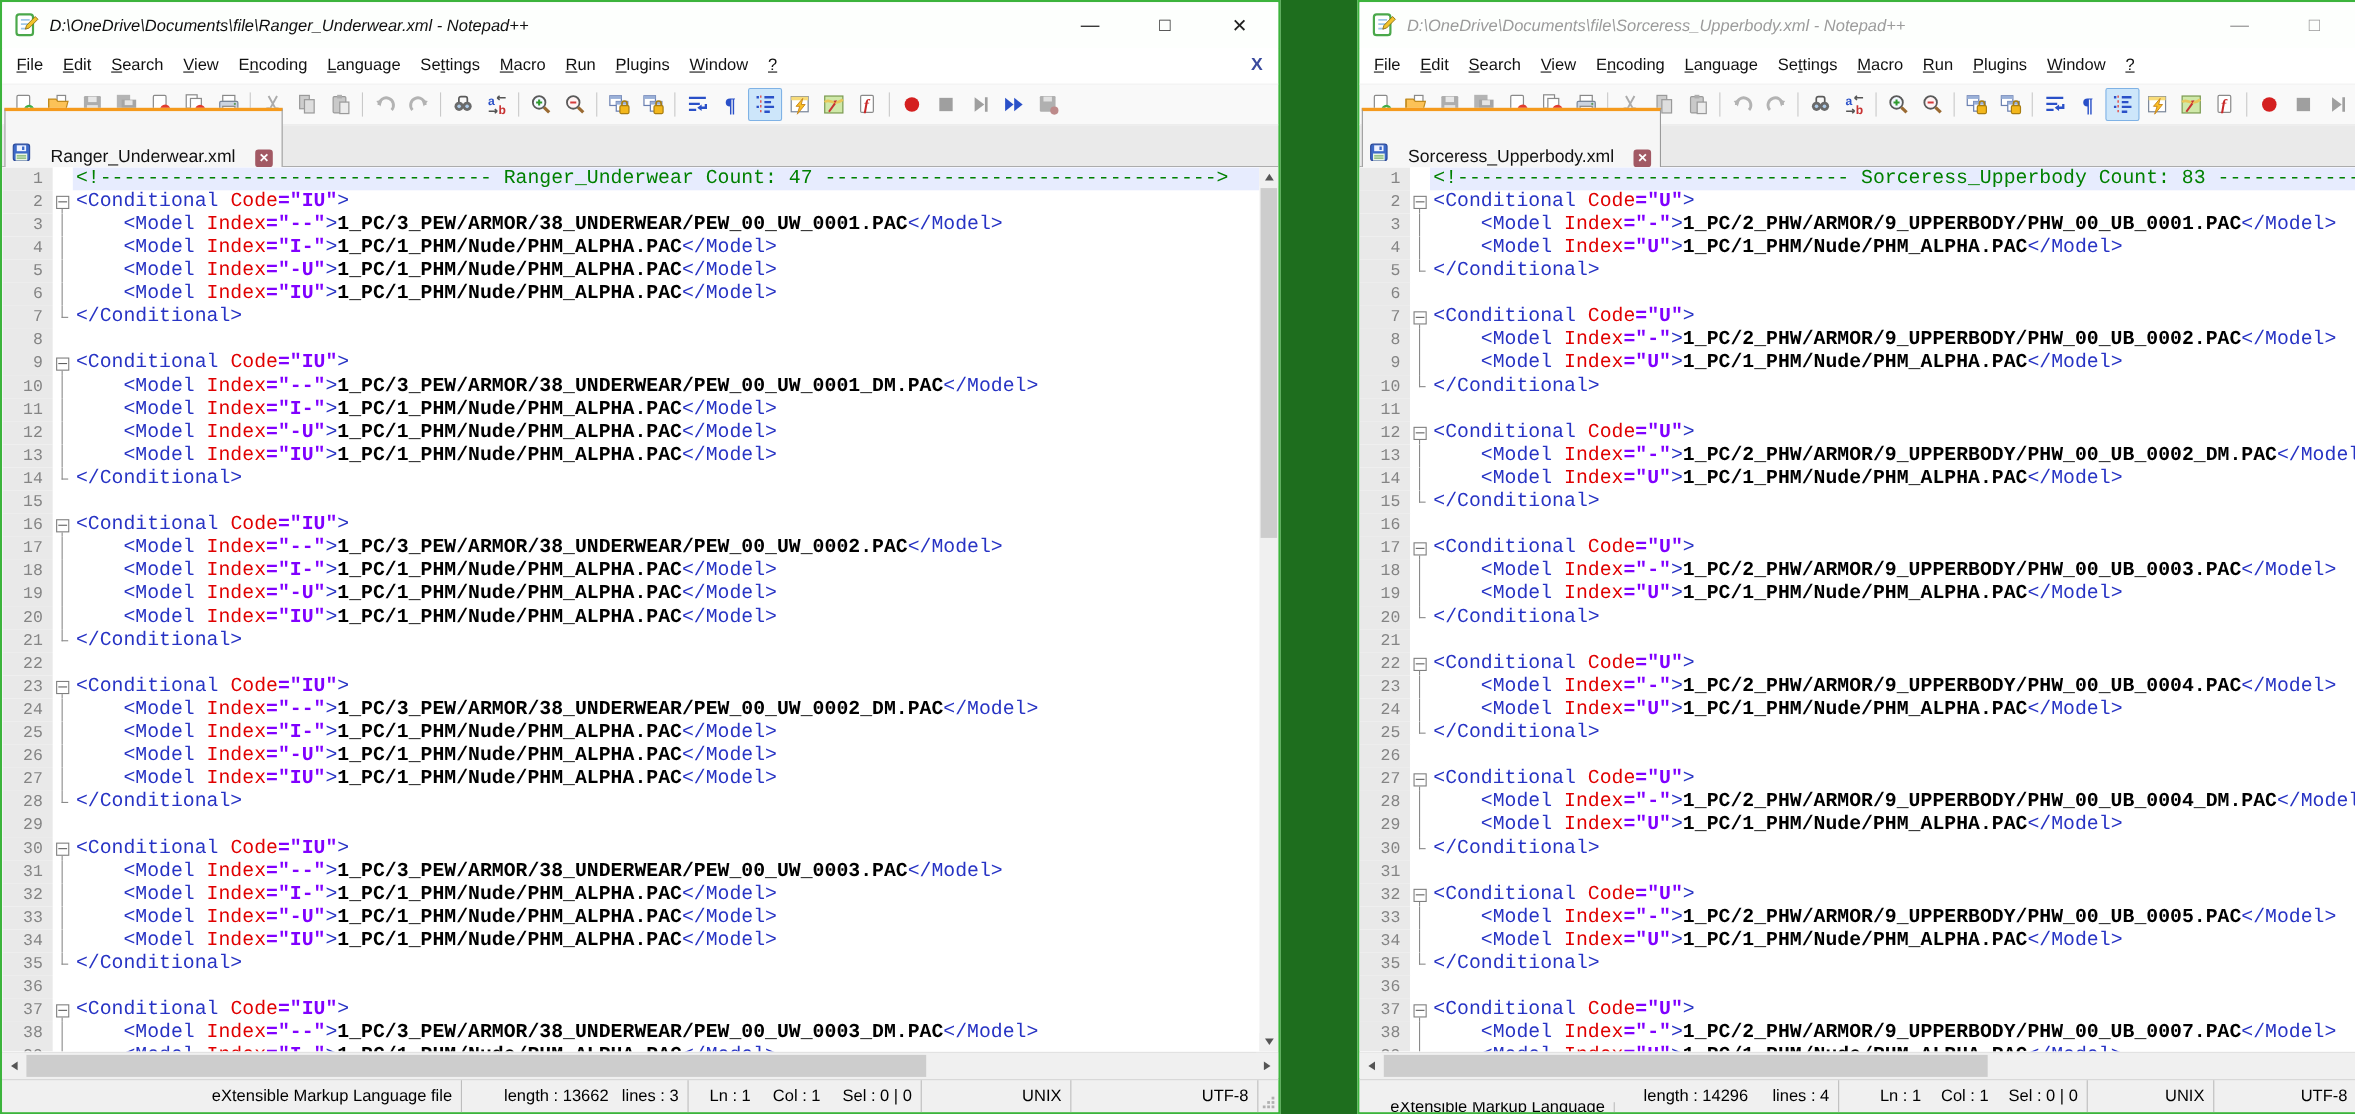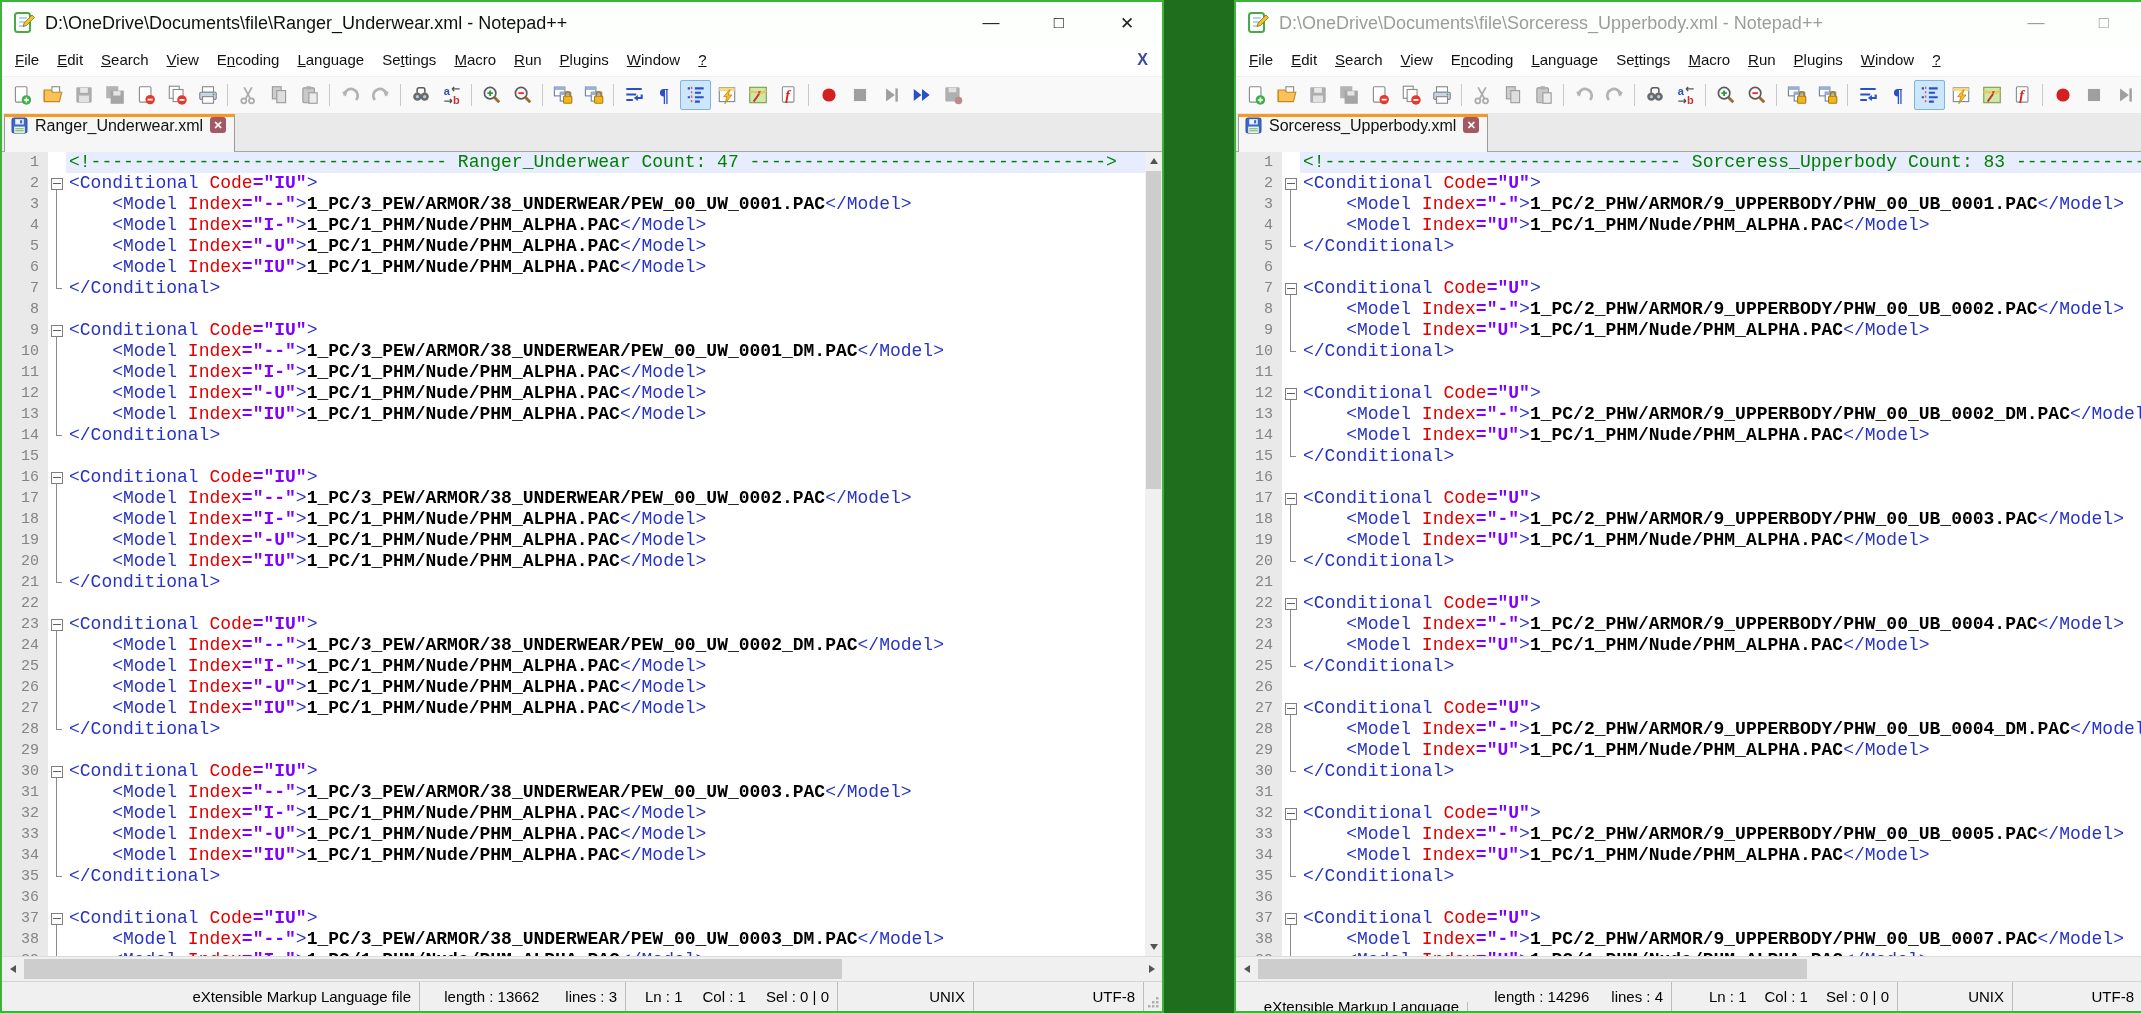--- a/index.html
+++ b/index.html
@@ -15,21 +15,21 @@
     background:#ffffff;
     display:flex;flex-direction:column;
     box-sizing:border-box;
   }
   .win-left{left:0;width:1164px;}
   .win-right{left:1234px;width:975px;}
 
   
   .titlebar{height:42px;flex:none;background:#fdfffd;display:flex;align-items:center;padding:0 0 0 10px;position:relative;}
   .npp-icon{width:24px;height:24px;flex:none;margin-right:9px;}
-  .title{font-size:18px;color:#101010;white-space:nowrap;}
+  .title{font-size:15px;color:#101010;white-space:nowrap;font-style:italic;}
   .inactive .title{color:#9c9c9c;}
   .caption{position:absolute;right:24px;top:0;height:42px;display:flex;align-items:center;gap:46px;}
   .cap{font-size:17px;color:#222;width:22px;text-align:center;font-weight:400;cursor:default;}
   .inactive .cap{color:#9a9a9a;}
 
   
   .menubar{height:32px;flex:none;background:#ffffff;display:flex;align-items:center;padding-left:4px;position:relative;border-bottom:1px solid #f0f0f0;}
   .menu-item{font-size:15px;color:#111;padding:0 9px;white-space:nowrap;}
   .menu-item u{text-decoration:underline;}
   .menu-x{position:absolute;right:14px;font-size:16px;font-weight:bold;color:#3a4a9e;}
@@ -37,21 +37,21 @@
 
   
   .toolbar{height:36px;flex:none;background:#f9f9f9;display:flex;align-items:center;padding-left:4px;border-bottom:1px solid #e8e8e8;}
   .tb-btn{width:29px;height:28px;display:flex;align-items:center;justify-content:center;flex:none;border:1px solid transparent;border-radius:2px;}
   .tb-btn svg{display:block;}
   .tb-btn.active{background:#cde6fa;border:1px solid #7fb2e5;}
   .tb-sep{width:1px;height:22px;background:#c9c9c9;margin:0 4px;flex:none;}
 
   
   .tabbar{height:37px;flex:none;background:#eaeaea;display:flex;align-items:flex-end;padding-left:2px;border-bottom:1px solid #a6a6a6;}
-  .tab{height:35px;display:flex;align-items:flex-start;background:#f6f6f6;border:1px solid #9a9a9a;border-bottom:none;border-top:3px solid #f59a1d;padding:0 8px 0 6px;gap:7px;margin-bottom:-1px;}
+  .tab{height:35px;display:flex;align-items:flex-end;background:#f6f6f6;border:1px solid #9a9a9a;border-bottom:none;border-top:3px solid #f59a1d;padding:16px 8px 0 6px;gap:18px;margin-bottom:-1px;}
   .tab-label{font-size:16px;color:#111;white-space:nowrap;}
   .tab-close{width:16px;height:16px;background:#a25964;border-radius:3px;color:#fff;font-size:11px;font-weight:bold;display:flex;align-items:center;justify-content:center;line-height:1;}
 
   
   .editor{flex:1;position:relative;background:#ffffff;overflow:hidden;}
   .lines{position:absolute;left:0;top:0;right:17px;bottom:0;overflow:hidden;background:#fff;}
   .ln-row{display:flex;height:21px;align-items:stretch;}
   .num{width:46px;flex:none;background:#e9e9e9;color:#848484;font:15px/21px "Liberation Mono",monospace;text-align:right;padding-right:9px;box-sizing:border-box;}
   .fold{width:18px;flex:none;position:relative;background:#fff;}
   .fbox{position:absolute;left:3px;top:5px;width:10px;height:10px;border:1px solid #7f7f7f;background:#fff;}
@@ -82,21 +82,21 @@
   .tri-up{border-bottom:6px solid #555;margin-top:-3px;}
   .tri-down{border-top:6px solid #555;margin-bottom:-3px;}
   .tri-left{border-right:6px solid #555;margin-left:-3px;}
   .tri-right{border-left:6px solid #555;margin-right:-3px;}
 
   
   .statusbar{height:29px;flex:none;background:#f0f0f0;border-top:1px solid #d5d5d5;display:flex;align-items:stretch;font-size:15px;color:#000;}
   .pane{display:flex;align-items:center;padding:0 8px;border-right:1px solid #bdbdbd;overflow:hidden;white-space:nowrap;box-sizing:border-box;flex:none;justify-content:flex-end;}
   .pane span{flex:none;}
   .p-type{width:418px;}
-  .p-metrics{width:206px;gap:26px;}
+  .p-metrics{width:206px;gap:12px;}
   .p-pos{width:212px;gap:20px;}
   .p-eol{width:136px;}
   .p-enc{width:170px;}
   .p-fill{flex:1;border-right:none;display:flex;align-items:flex-end;justify-content:flex-end;padding:0 2px 2px 0;}
   .win-right .p-type{width:232px;margin-top:20px;}
   .win-right .p-metrics{width:204px;gap:22px;}
   .win-right .p-pos{width:226px;gap:18px;}
   .win-right .p-eol{width:115px;}
   .win-right .p-enc{width:130px;}
   .grip{width:14px;height:14px;}

